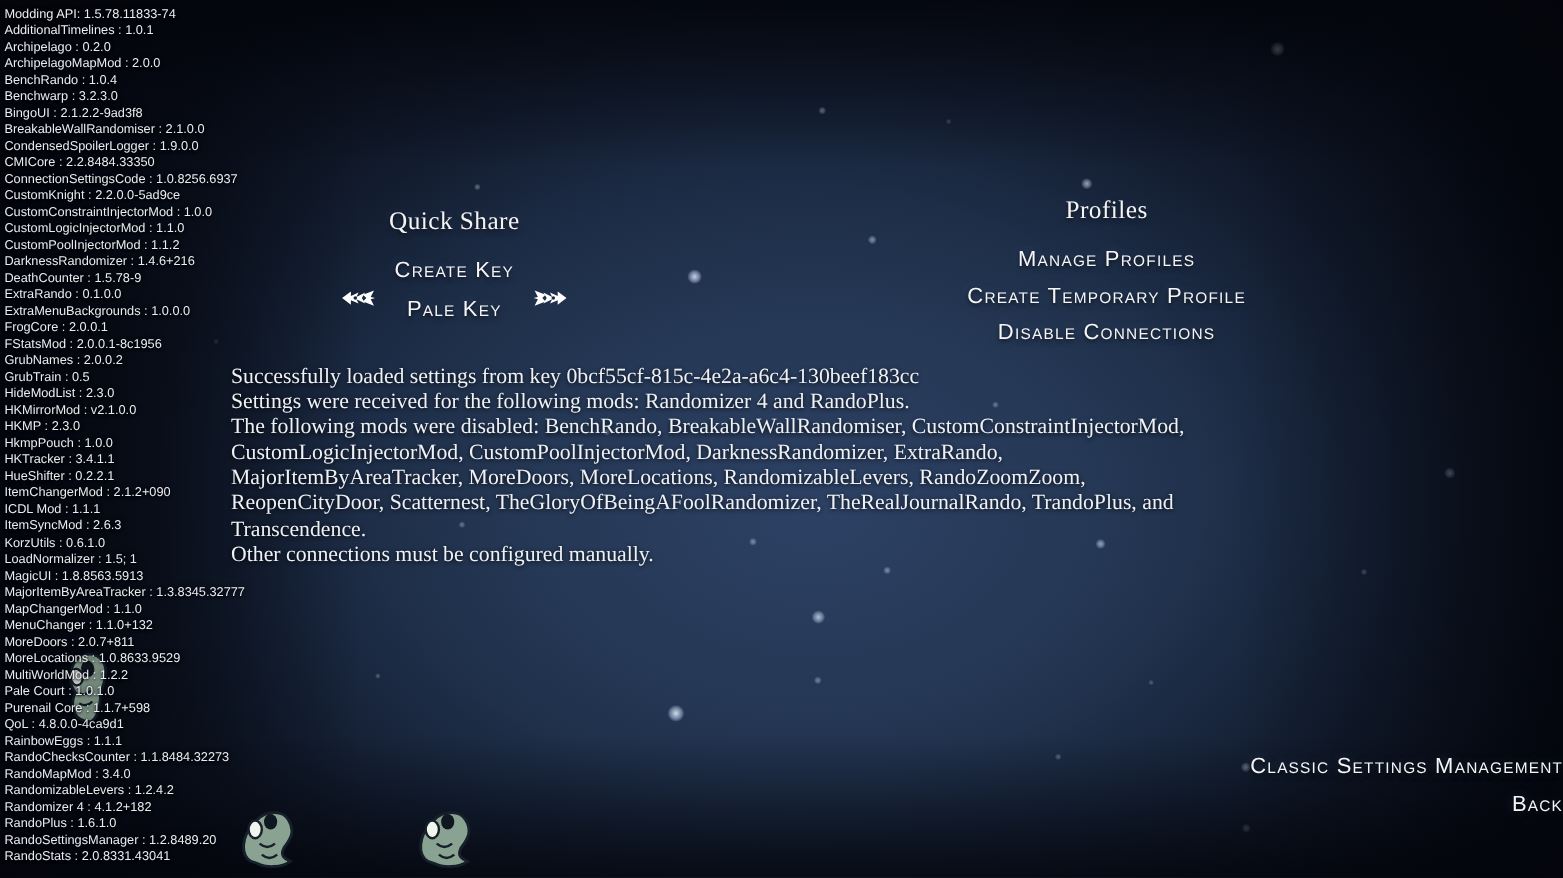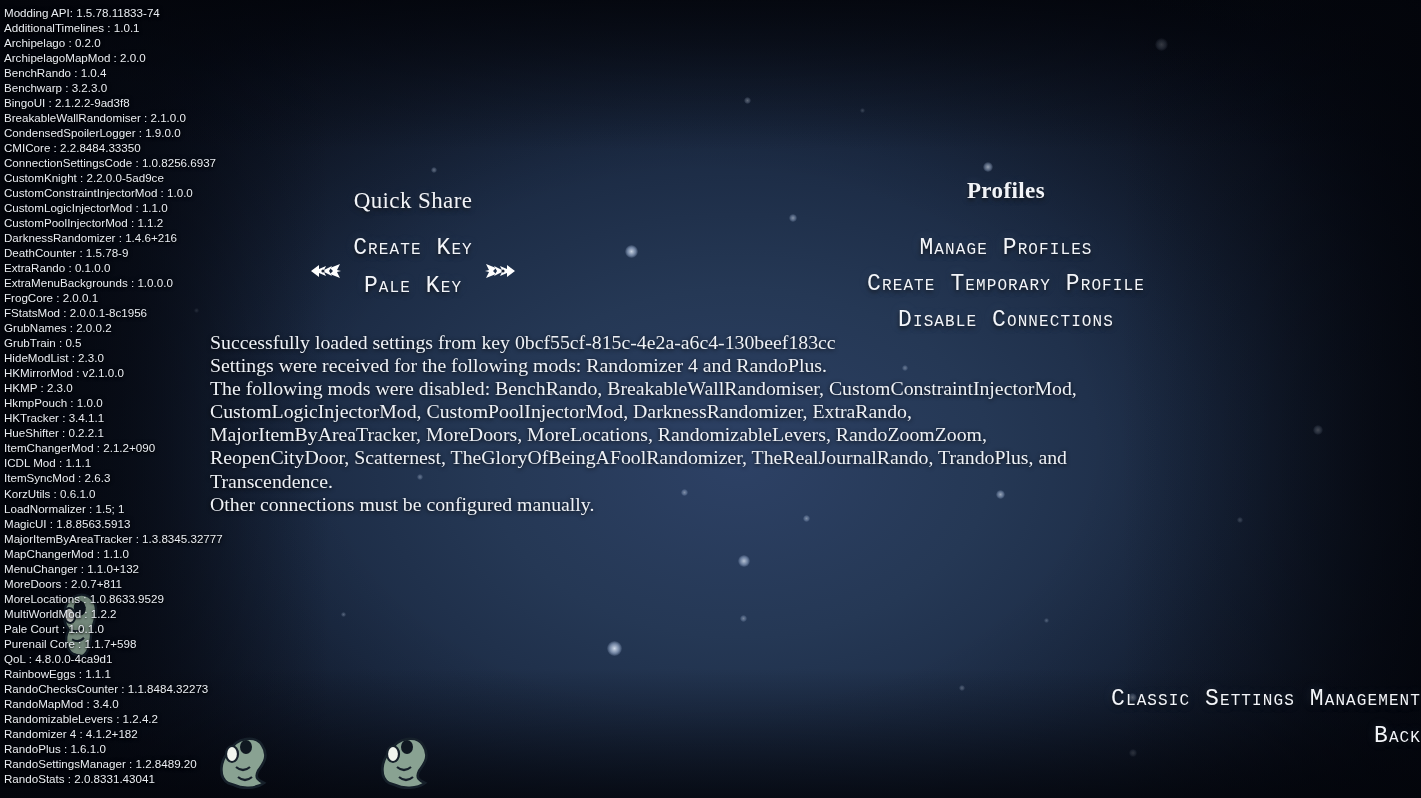--- a/index.html
+++ b/index.html
@@ -60,38 +60,38 @@
   .col{ position:absolute; text-align:center; z-index:5; }
   .hdr{
     font-family:"Liberation Serif", serif;
     font-size:23px;
     color:#f2f4f8;
     letter-spacing:.4px;
     text-shadow:0 2px 5px rgba(0,0,0,.85), 0 0 9px rgba(170,195,235,.22);
     white-space:nowrap;
   }
   .mi{
-    font-family:Liberation Mono, monospace;
+    font-family:Liberation Sans, sans-serif;
     font-variant:small-caps;
-    font-size:23px;
+    font-size:20px;
     letter-spacing:1.1px;
     color:#f3f5f9;
     white-space:nowrap;
     text-shadow:0 2px 5px rgba(0,0,0,.9), 0 0 10px rgba(160,190,235,.25);
     cursor:pointer;
   }
 
   
   #col-quickshare{ left:263px; top:188px; width:300px; }
   #col-quickshare .hdr{ margin-bottom:21px; }
   #col-quickshare .mi{ margin-bottom:12px; }
 
   
   #col-profiles{ left:836px; top:178px; width:340px; }
-  #col-profiles .hdr{ margin-bottom:31px;font-weight:bold; }
+  #col-profiles .hdr{ margin-bottom:21px; }
   #col-profiles .mi{ margin-bottom:10px; }
 
   
   .arrow{ position:absolute; width:32px; height:24px; z-index:7; pointer-events:none; }
   #arrow-left{ left:310px; top:259px; }
   #arrow-right{ left:484px; top:259px; }
 
   
   #desc{
     position:absolute; left:210px; top:331px; width:1000px;

